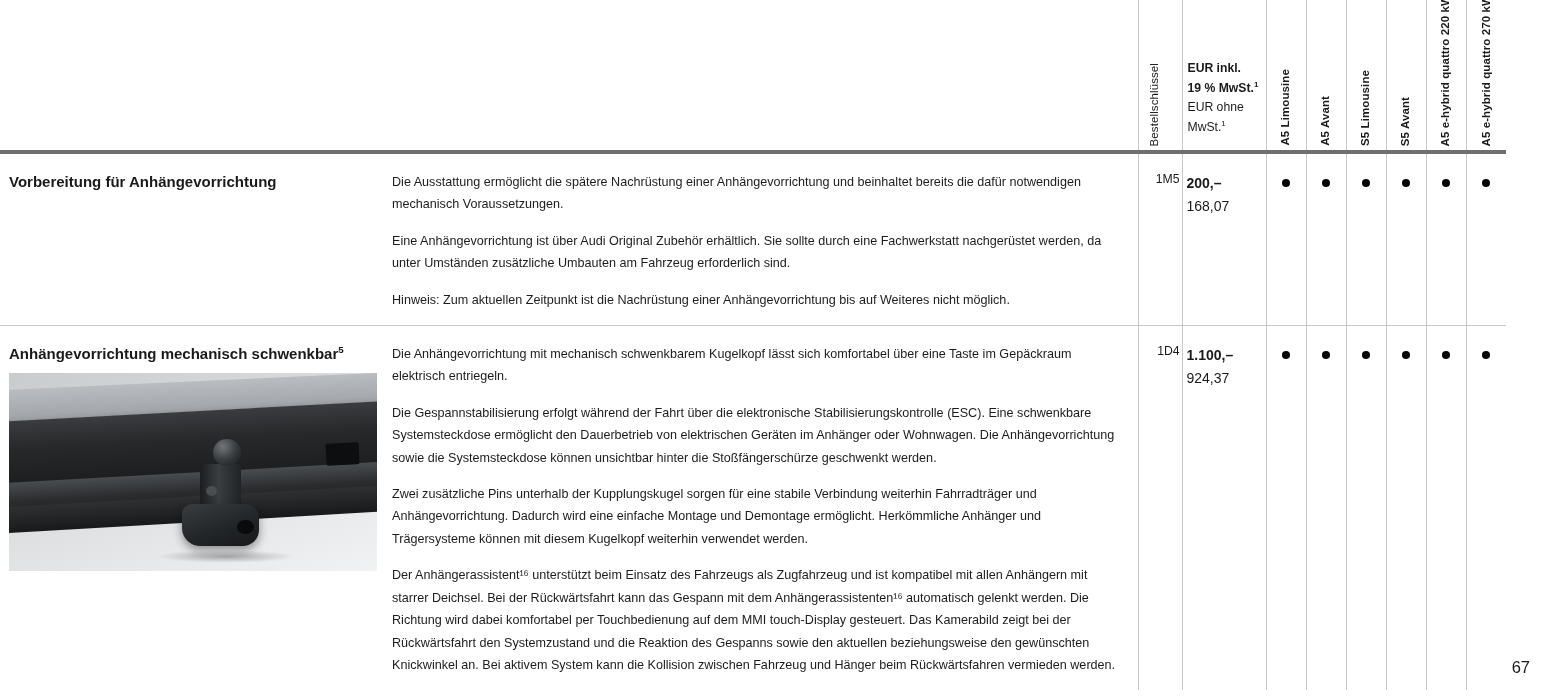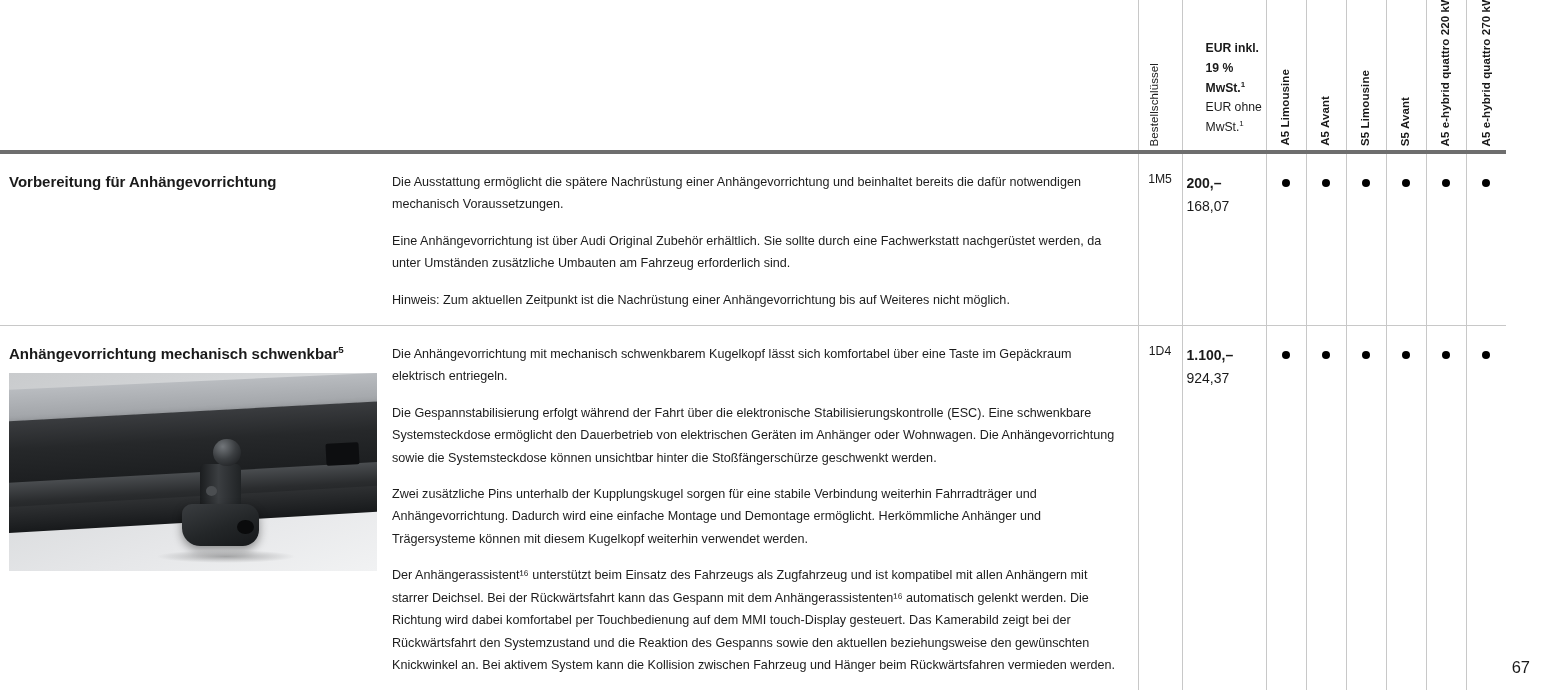--- a/index.html
+++ b/index.html
@@ -74,21 +74,21 @@
     justify-content: center;
     height: 146px;
     padding-bottom: 4px;
     box-sizing: border-box;
   }
   .hcell.left { justify-content: flex-start; padding-left: 9px; }
 
   .pricehead {
     font-size: 12.2px;
     line-height: 1.62;
-    padding: 0 0 12px 23px;
+    padding: 0 0 12px 5px;
     text-align: left;
   }
   .pricehead .b { font-weight: bold; display: block; }
   .pricehead .n { display: block; }
   sup { font-size: 65%; vertical-align: super; line-height: 0; }
 
   
   tbody td {
     padding: 0;
     vertical-align: top;
@@ -108,21 +108,21 @@
     font-size: 12.6px;
     line-height: 1.78;
     padding: 17px 12px 14px 6px;
     color: #1c1c1c;
   }
   .desc p { margin: 0 0 14px 0; }
   .desc p:last-child { margin-bottom: 0; }
 
   .key {
     font-size: 12.2px;
-    text-align: center;
+    text-align: right;
     padding: 18px 2px 0 2px;
   }
   .price {
     font-size: 14px;
     text-align: left;
     padding: 18px 11px 0 4px;
     line-height: 1.62;
   }
   .price .gross { font-weight: bold; display: block; }
   .price .net { display: block; }

